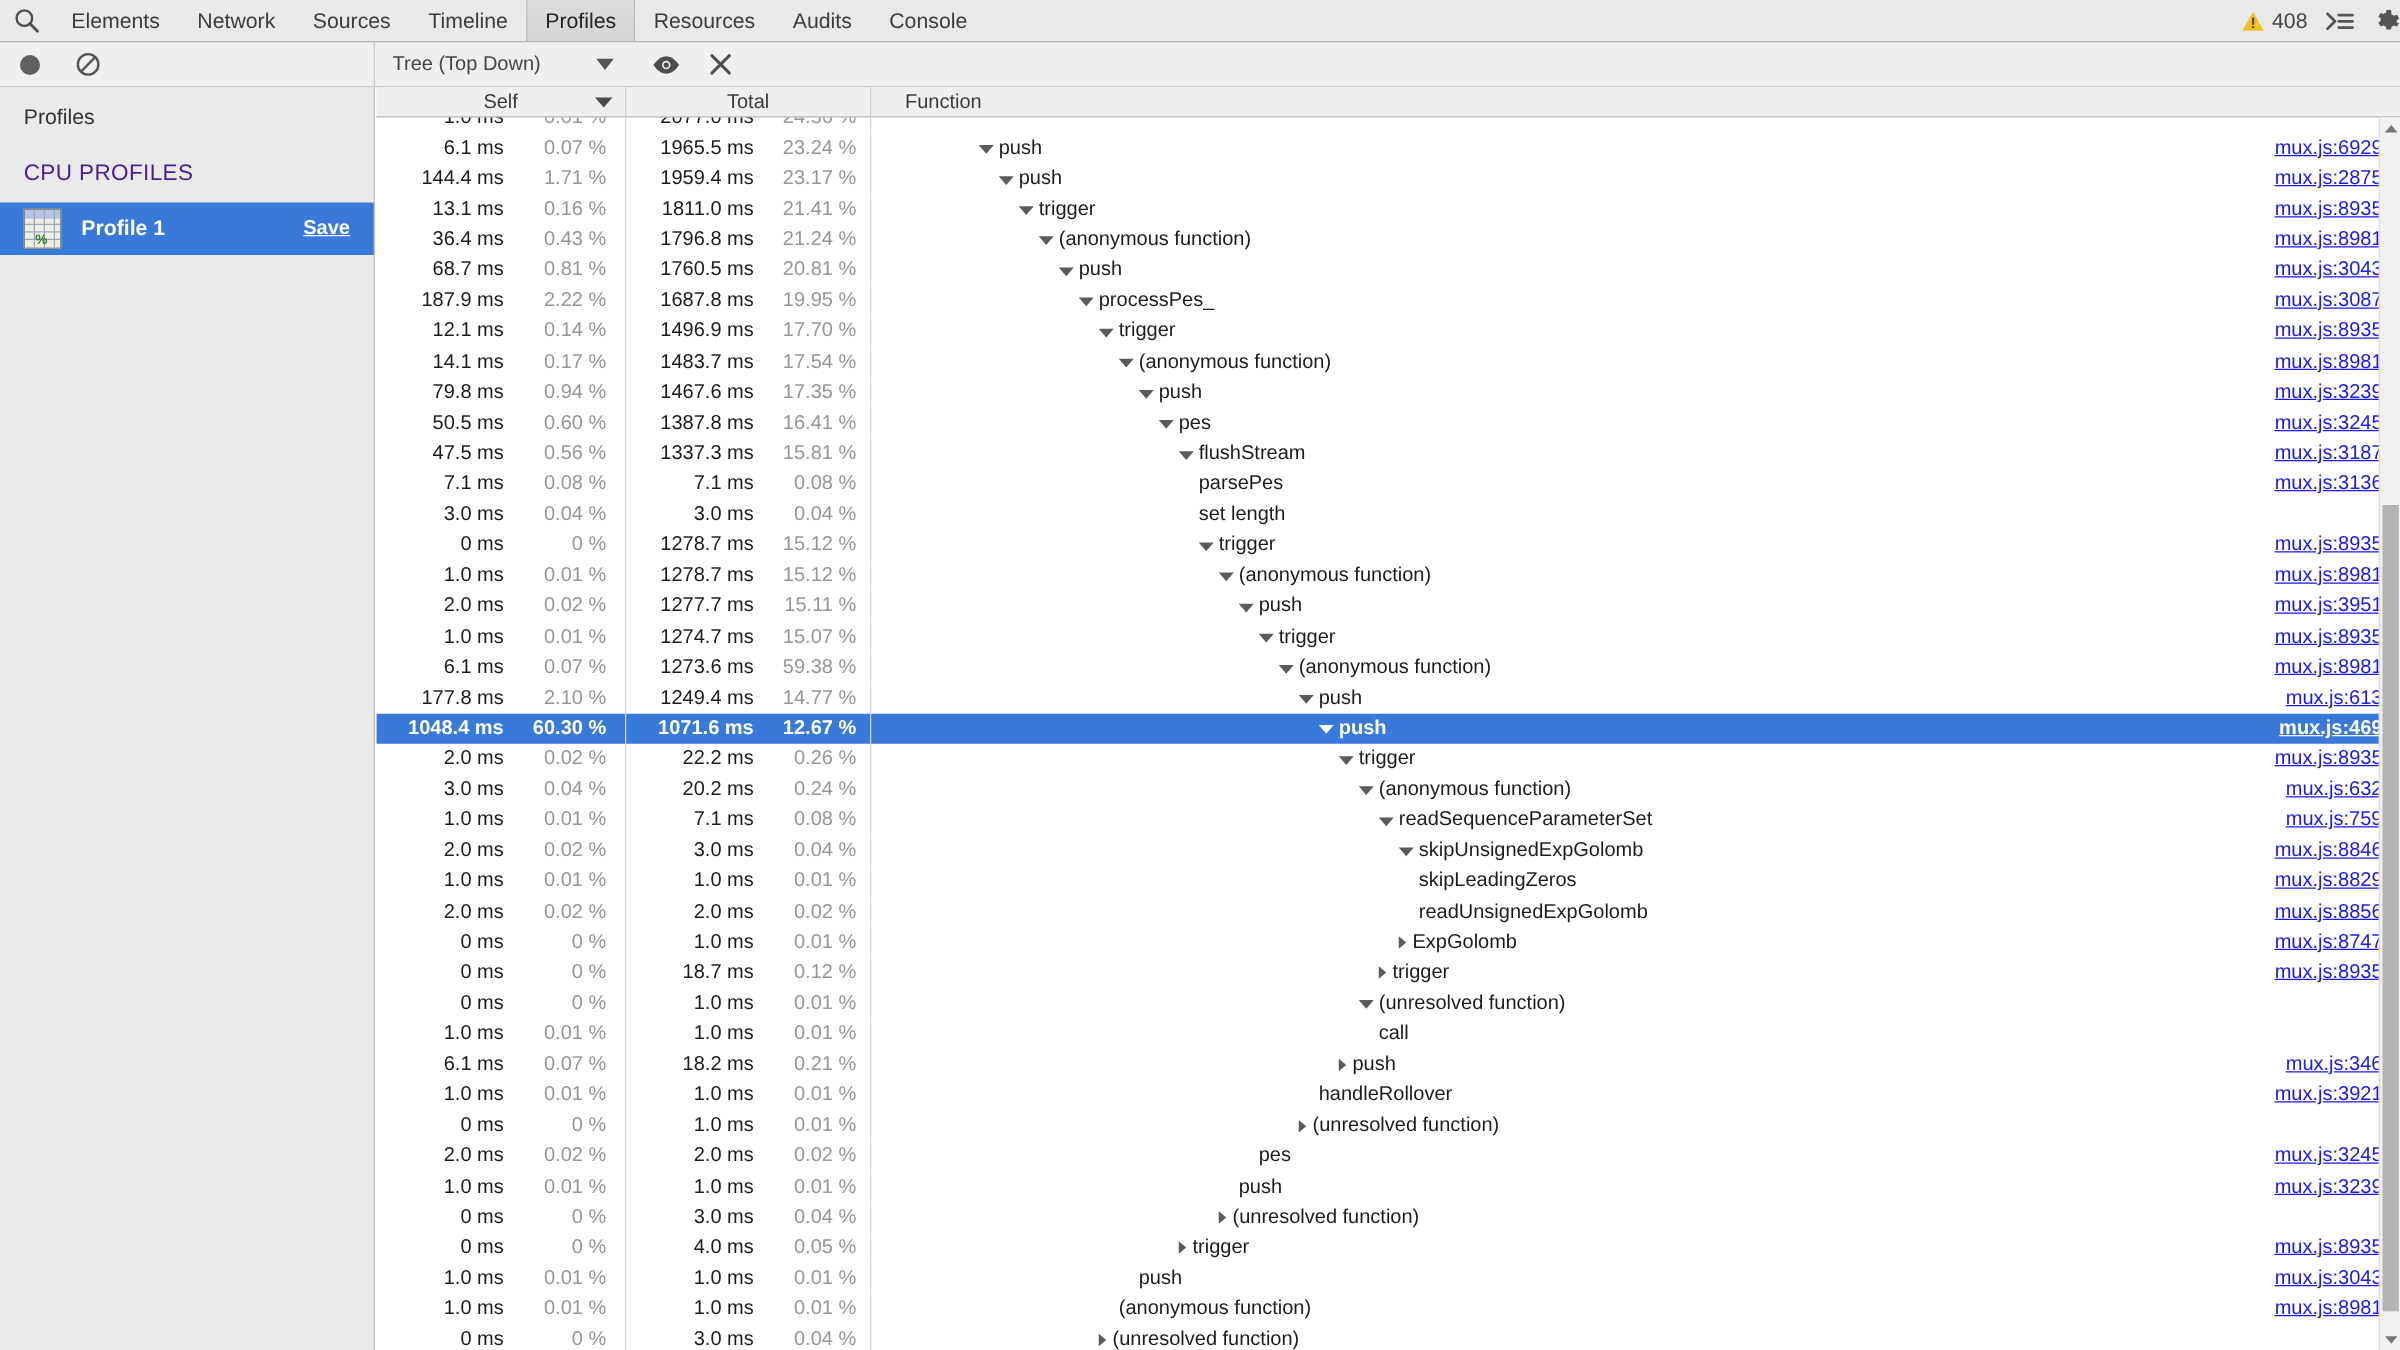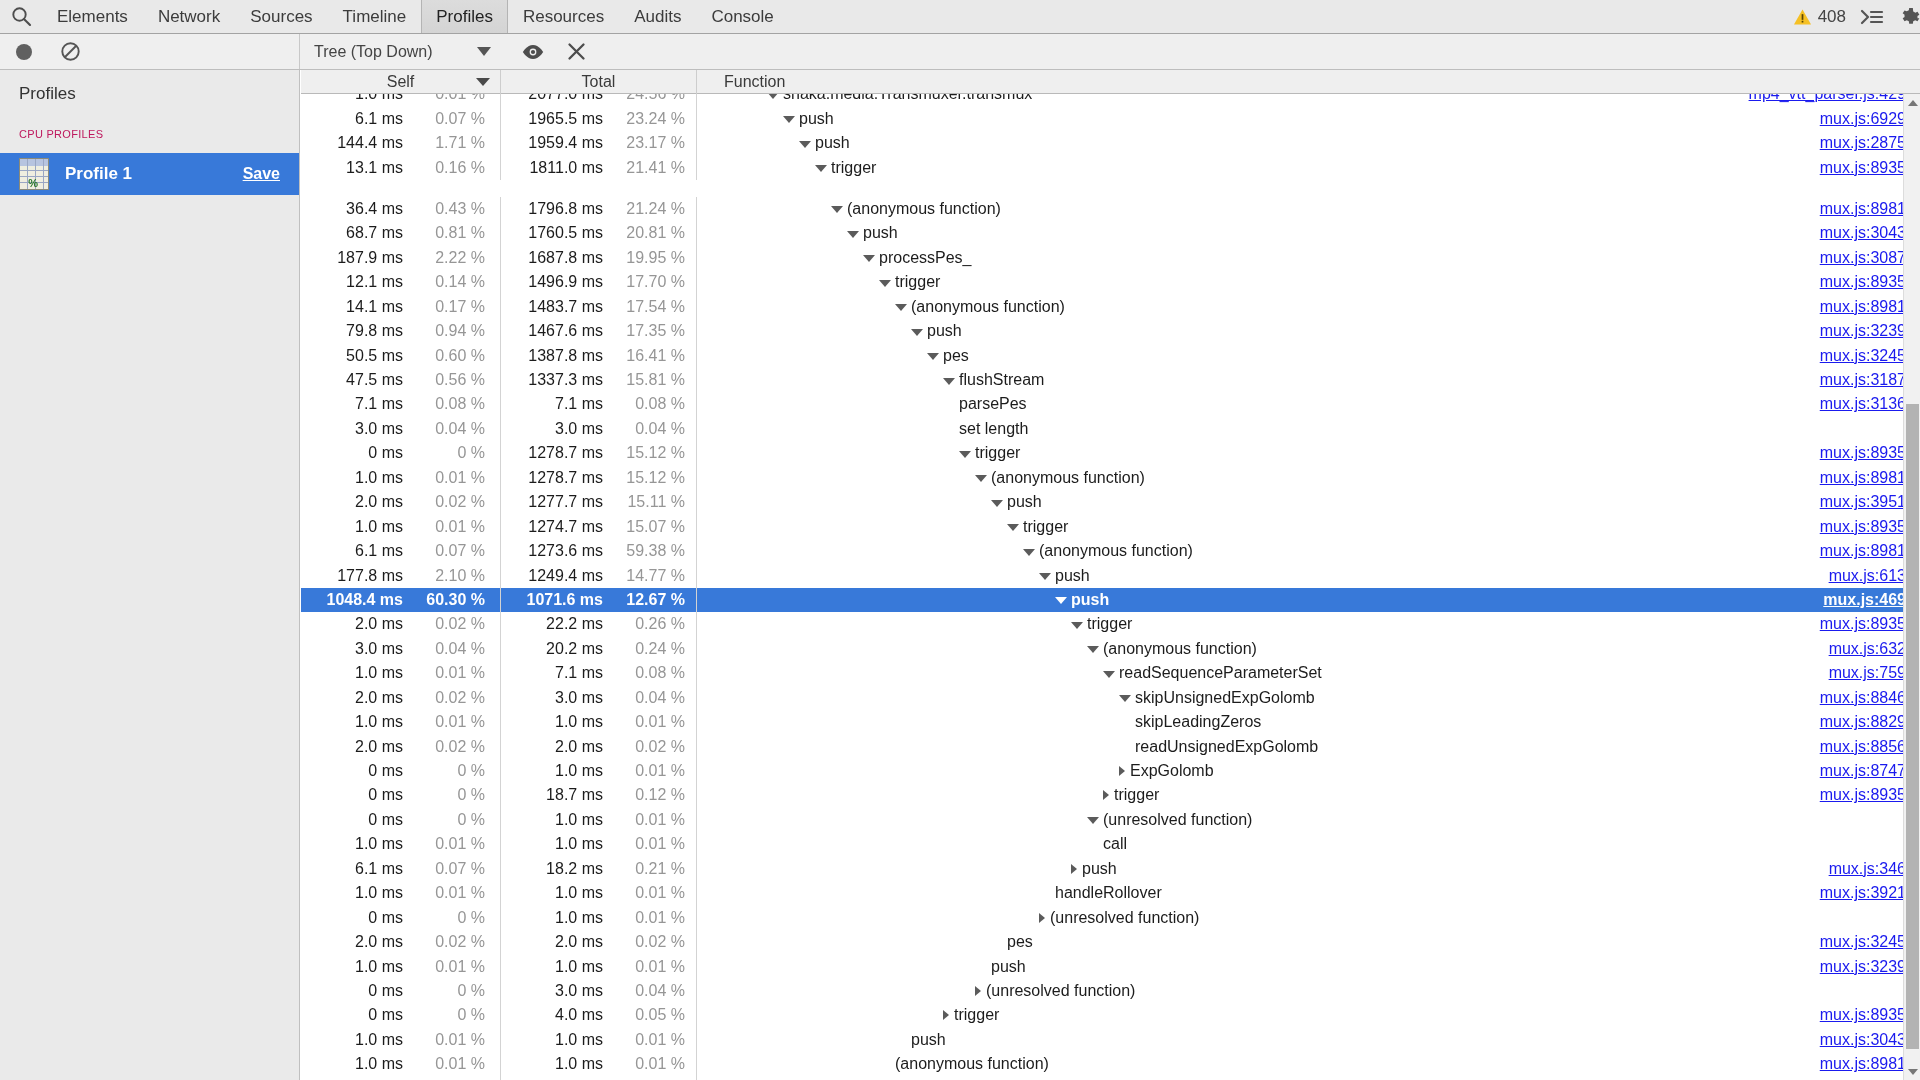--- a/index.html
+++ b/index.html
@@ -77,21 +77,21 @@
   
   .sidebar {
     position: absolute; left: 0; top: 70px; width: 300px; height: 1010px;
     background: #eaeaea;
     border-right: 1px solid #c0c0c0;
   }
   .sb-title {
     font-size: 17px; color: #333; padding: 14px 0 0 19px;
   }
   .sb-section {
-    font-size: 11px; color: #be185d; letter-spacing: .3px;
+    font-size: 18px; color: #4c1d95; letter-spacing: .3px;
     padding: 24px 0 0 19px;
   }
   .sb-item {
     margin-top: 13px;
     height: 42px; display: flex; align-items: center;
     padding: 0 19px 0 19px;
     cursor: pointer;
   }
   .sb-item.selected { background: #3879d9; }
   .sb-item-label {
@@ -331,25 +331,20 @@
   <div class="rows" id="rows">
       <div class="row" style="top: 0px; margin-top: -12px;">
         <div class="cell-self">
           <span class="c">1.0 ms</span>
           <span class="pct">0.01 %</span>
         </div>
         <div class="cell-total">
           <span class="c">2077.0 ms</span>
           <span class="pct">24.56 %</span>
         </div>
-        <div class="cell-func" style="padding-left: 70px;">
-          <span class="tri open"></span>
-          <span class="fn">shaka.media.Transmuxer.transmux</span>
-          <span class="link">mp4_vtt_parser.js:429</span>
-        </div>
       </div>
       <div class="row" style="top: 24.45px;">
         <div class="cell-self">
           <span class="c">6.1 ms</span>
           <span class="pct">0.07 %</span>
         </div>
         <div class="cell-total">
           <span class="c">1965.5 ms</span>
           <span class="pct">23.24 %</span>
         </div>
@@ -382,21 +377,21 @@
         <div class="cell-total">
           <span class="c">1811.0 ms</span>
           <span class="pct">21.41 %</span>
         </div>
         <div class="cell-func" style="padding-left: 118px;">
           <span class="tri open"></span>
           <span class="fn">trigger</span>
           <span class="link">mux.js:8935</span>
         </div>
       </div>
-      <div class="row" style="top: 97.8px; margin-top: 17px;">
+      <div class="row" style="top: 97.8px;">
         <div class="cell-self">
           <span class="c">36.4 ms</span>
           <span class="pct">0.43 %</span>
         </div>
         <div class="cell-total">
           <span class="c">1796.8 ms</span>
           <span class="pct">21.24 %</span>
         </div>
         <div class="cell-func" style="padding-left: 134px;">
           <span class="tri open"></span>

